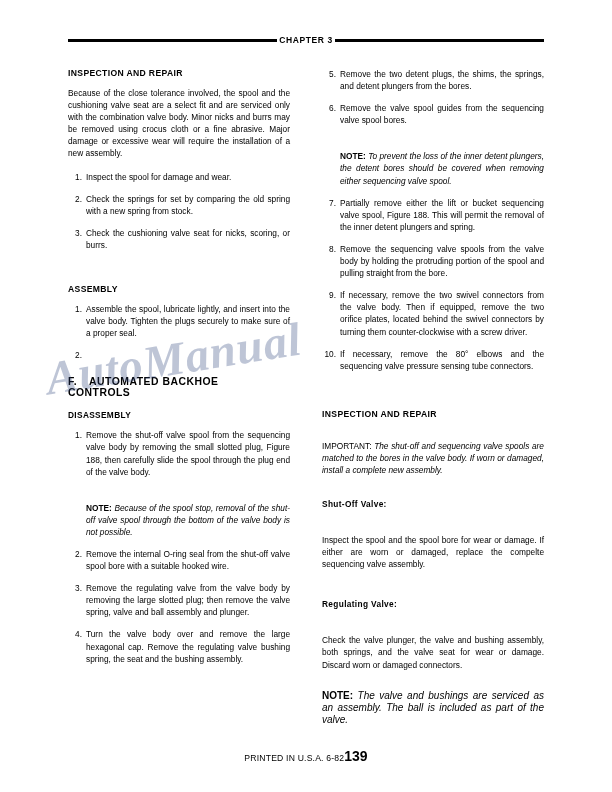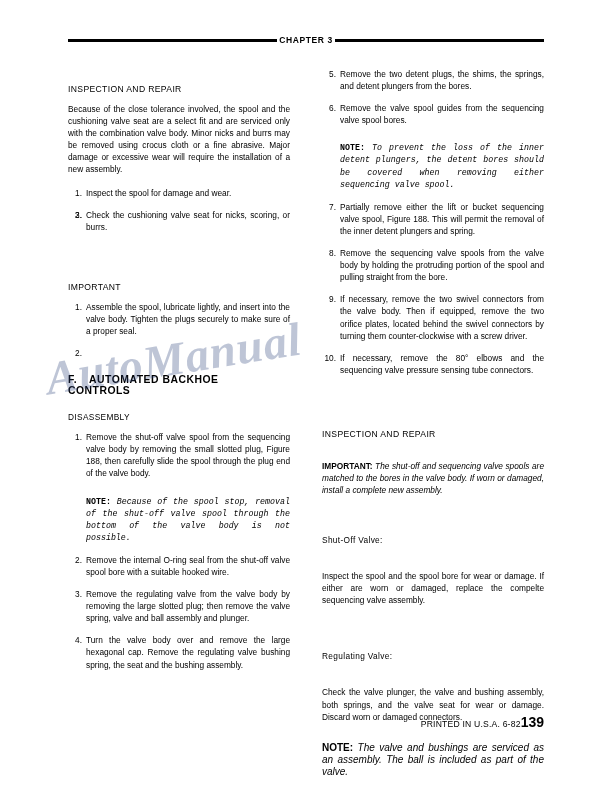--- a/index.html
+++ b/index.html
@@ -49,23 +49,23 @@
   .col {
     position: absolute;
     top: 68px;
     width: 222px;
   }
   .col-left { left: 68px; }
   .col-right { left: 322px; }
 
   .sec-head {
     font-size: 8.6px;
-    font-weight: normal;
+    font-weight: bold;
     letter-spacing: 0.35px;
-    margin: 16px 0 9px 0;
+    margin: 0 0 9px 0;
   }
   .sec-head.sub {
     font-size: 8.3px;
   }
 
   p.body {
     font-size: 8.3px;
     line-height: 12.1px;
     text-align: justify;
     margin: 8px 0 11px 0;
@@ -100,23 +100,22 @@
     position: absolute;
     left: 0;
     top: 0;
     width: 14px;
     text-align: right;
     font-size: 8.3px;
   }
   ol.numlist li:last-child { margin-bottom: 0; }
   ol.numlist li .inner-note {
     display: block;
-    margin-top: 16px;
+    margin-top: 24px;
     font-style: italic;
-    font-family: Liberation Mono, monospace;
   }
   ol.numlist li .inner-note .lbl {
     font-style: normal;
     font-weight: bold;
   }
 
   .spacer-18 { height: 18px; }
   .spacer-12 { height: 12px; }
   .spacer-8 { height: 8px; }
   .spacer-22 { height: 22px; }
@@ -132,31 +131,31 @@
 
   .imp {
     font-size: 8.3px;
     line-height: 12.1px;
     text-align: justify;
     margin: 0 0 11px 0;
     font-style: italic;
   }
   .imp .lbl {
     font-style: normal;
-    font-weight: bold;
+    font-weight: normal;
   }
 
   
   .footer {
     position: absolute;
     left: 68px;
-    top: 714px;
+    top: 748px;
     width: 476px;
     display: flex;
-    justify-content: flex-end;
+    justify-content: center;
     align-items: baseline;
   }
   .footer .printed {
     font-size: 8.6px;
     letter-spacing: 0.2px;
   }
   .footer .pageno {
     font-size: 14px;
     font-weight: bold;
   }
@@ -196,30 +195,31 @@
 
     <p class="body">Because of the close tolerance involved, the spool and the cushioning valve seat are a select fit and are serviced only with the combination valve body. Minor nicks and burrs may be removed using crocus cloth or a fine abrasive. Major damage or excessive wear will require the installation of a new assembly.</p>
 
     <ol class="numlist">
       <li>
         <span class="num">1.</span>
         <span>Inspect the spool for damage and wear.</span>
       </li>
       <li>
         <span class="num">2.</span>
+        <span>Check the springs for set by comparing the old spring with a new spring from stock.</span>
       </li>
       <li>
         <span class="num">3.</span>
         <span>Check the cushioning valve seat for nicks, scoring, or burrs.</span>
       </li>
     </ol>
 
     <div class="spacer-22"></div>
 
-    <div class="sec-head">IMPORTANT</div>
+    <div class="sec-head">ASSEMBLY</div>
 
     <ol class="numlist">
       <li>
         <span class="num">1.</span>
         <span>Assemble the spool, lubricate lightly, and insert into the valve body. Tighten the plugs securely to make sure of a proper seal.</span>
       </li>
       <li>
         <span class="num">2.</span>
       </li>
     </ol>

